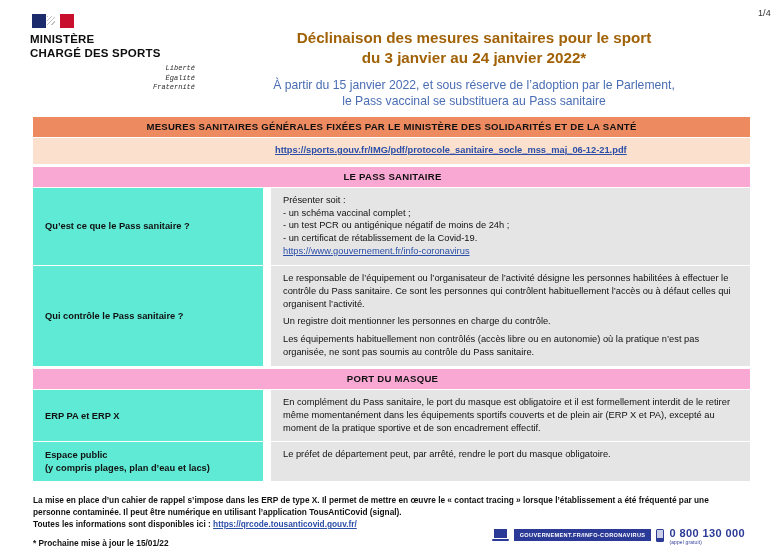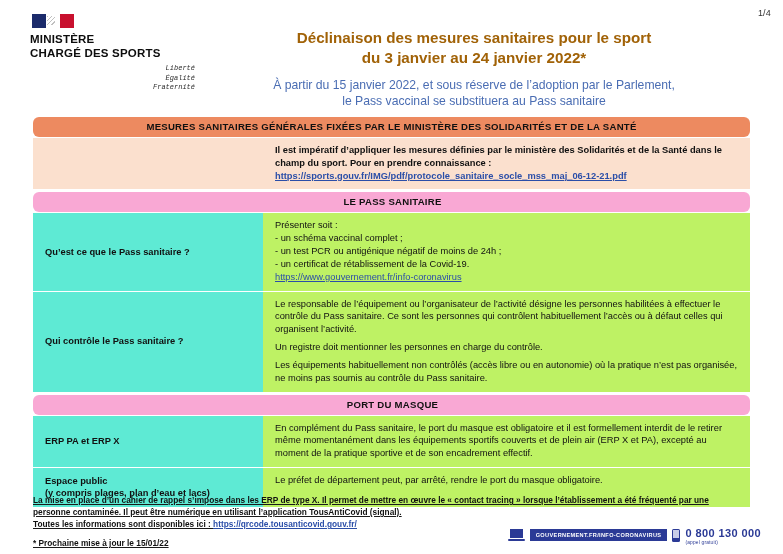--- a/index.html
+++ b/index.html
@@ -105,21 +105,20 @@
     width: 717px;
   }
   .band {
     text-align: center;
     font-size: 9.6px;
     font-weight: 700;
     letter-spacing: 0.25px;
     color: #111;
     padding: 4px 6px 4px;
     line-height: 1.25;
-    border-radius: 6px;
   }
   .band.orange { background: #ed8a60; }
   .band.purple { background: #f9a8d4; padding-left: 8px; }
   .band-gap { height: 3px; background: #ffffff; }
 
   .row {
     display: flex;
     align-items: stretch;
     border-top: 1px solid #ffffff;
   }
@@ -144,35 +143,34 @@
     box-sizing: border-box;
   }
   .cell-r p { margin: 0 0 5px; }
   .cell-r p:last-child { margin-bottom: 0; }
   .cell-r .tight { margin: 0; }
 
   
   .sec-orange .cell-l, .sec-orange .cell-r { background: #fbe0ce; }
   .sec-orange .cell-r { font-weight: 700; }
   .sec-main  .cell-l { background: #5eead4; }
-  .sec-main  .cell-r { background: #bef264; }
+  .sec-main  .cell-r { background: #e5e5e5; margin-left: 8px; }
 
   a.link {
     color: #2b4ea8;
     text-decoration: underline;
     word-break: break-all;
   }
 
   
   .footer {
     position: absolute;
     left: 33px;
-    right: 20px;
+    right: 36px;
     bottom: 6px;
-    text-decoration: underline;
   }
   .footer-text {
     font-size: 8.3px;
     line-height: 1.44;
     color: #111;
     font-weight: 700;
     max-width: 700px;
   }
   .footer-note {
     margin-top: 7px;
@@ -277,21 +275,20 @@
   </div>
 </div>
 
 <div class="sheet">
 
   <div>
     <div class="band orange">MESURES SANITAIRES GÉNÉRALES FIXÉES PAR LE MINISTÈRE DES SOLIDARITÉS ET DE LA SANTÉ</div>
     <div class="row sec-orange">
       <div class="cell-l"></div>
       <div class="cell-r">
-        <p class="tight">Il est impératif d’appliquer les mesures définies par le ministère des Solidarités et de la Santé dans le champ du sport. Pour en prendre connaissance :</p>
         <a class="link" href="#">https://sports.gouv.fr/IMG/pdf/protocole_sanitaire_socle_mss_maj_06-12-21.pdf</a>
       </div>
     </div>
   </div>
 
   <div class="band-gap"></div>
 
   <div>
     <div class="band purple">LE PASS SANITAIRE</div>
 
@@ -304,21 +301,21 @@
         <p class="tight">- un certificat de rétablissement de la Covid-19.</p>
         <a class="link" href="#">https://www.gouvernement.fr/info-coronavirus</a>
       </div>
     </div>
 
     <div class="row sec-main">
       <div class="cell-l">Qui contrôle le Pass sanitaire ?</div>
       <div class="cell-r">
         <p>Le responsable de l’équipement ou l’organisateur de l’activité désigne les personnes habilitées à effectuer le contrôle du Pass sanitaire. Ce sont les personnes qui contrôlent habituellement l’accès ou à défaut celles qui organisent l’activité.</p>
         <p>Un registre doit mentionner les personnes en charge du contrôle.</p>
-        <p>Les équipements habituellement non contrôlés (accès libre ou en autonomie) où la pratique n’est pas organisée, ne moins pas soumis au contrôle du Pass sanitaire.</p>
+        <p>Les équipements habituellement non contrôlés (accès libre ou en autonomie) où la pratique n’est pas organisée, ne sont pas soumis au contrôle du Pass sanitaire.</p>
       </div>
     </div>
   </div>
 
   <div class="band-gap"></div>
 
   <div>
     <div class="band purple">PORT DU MASQUE</div>
 
     <div class="row sec-main">

